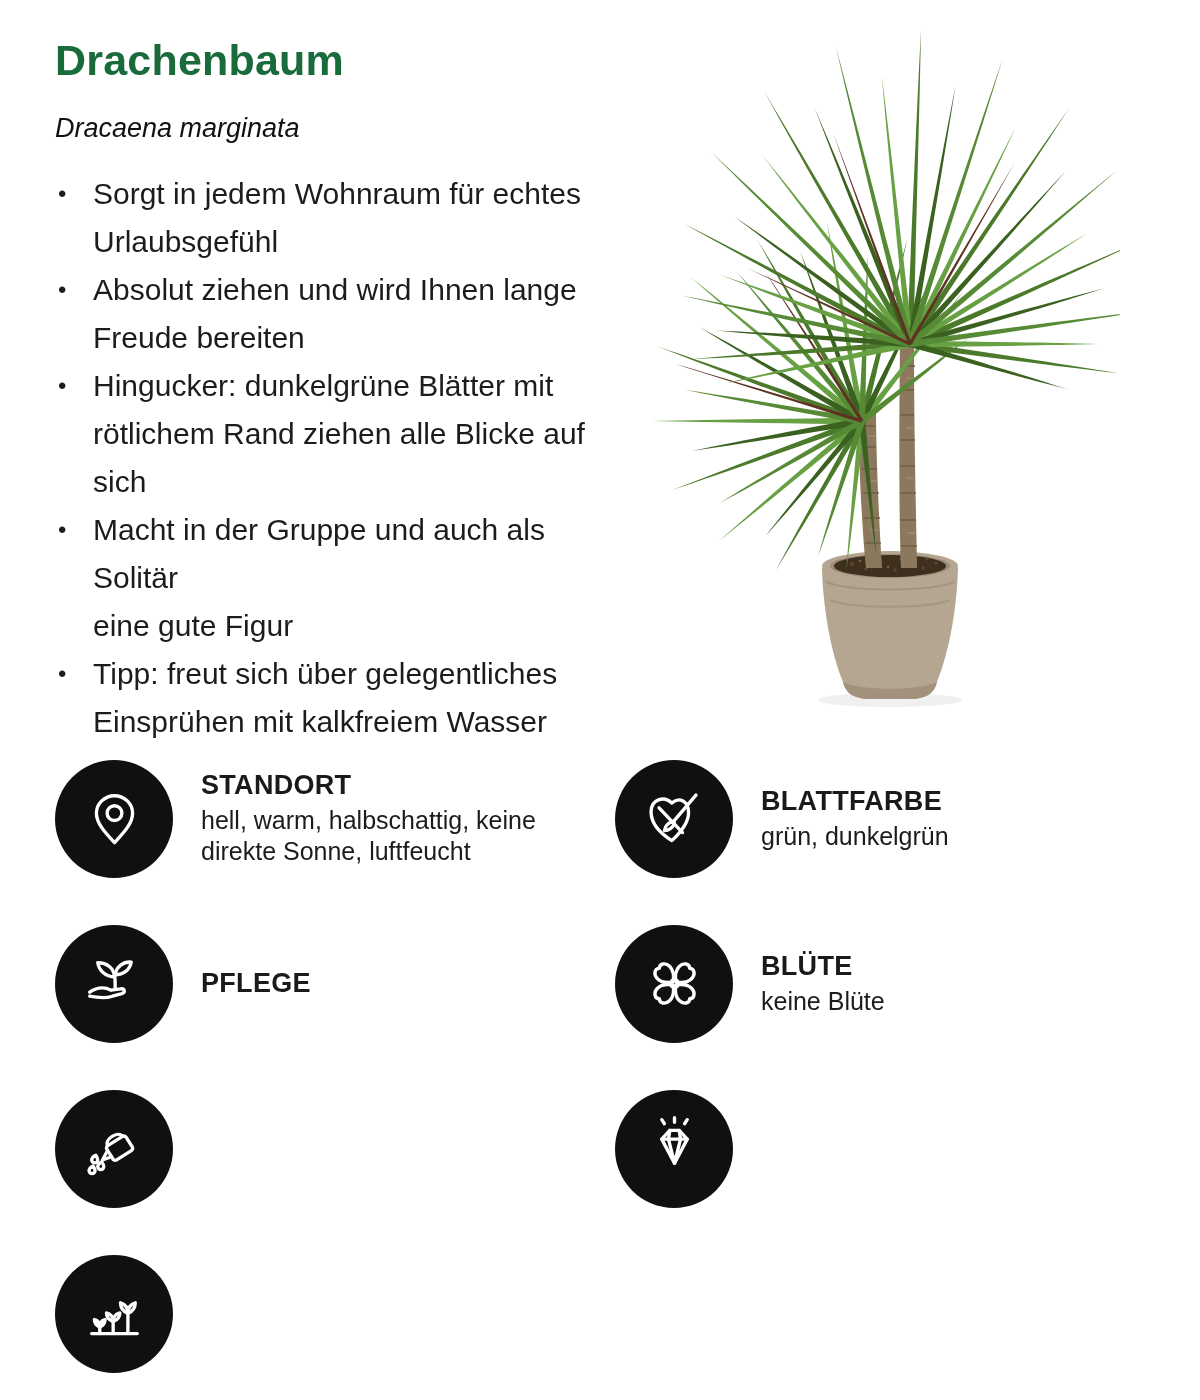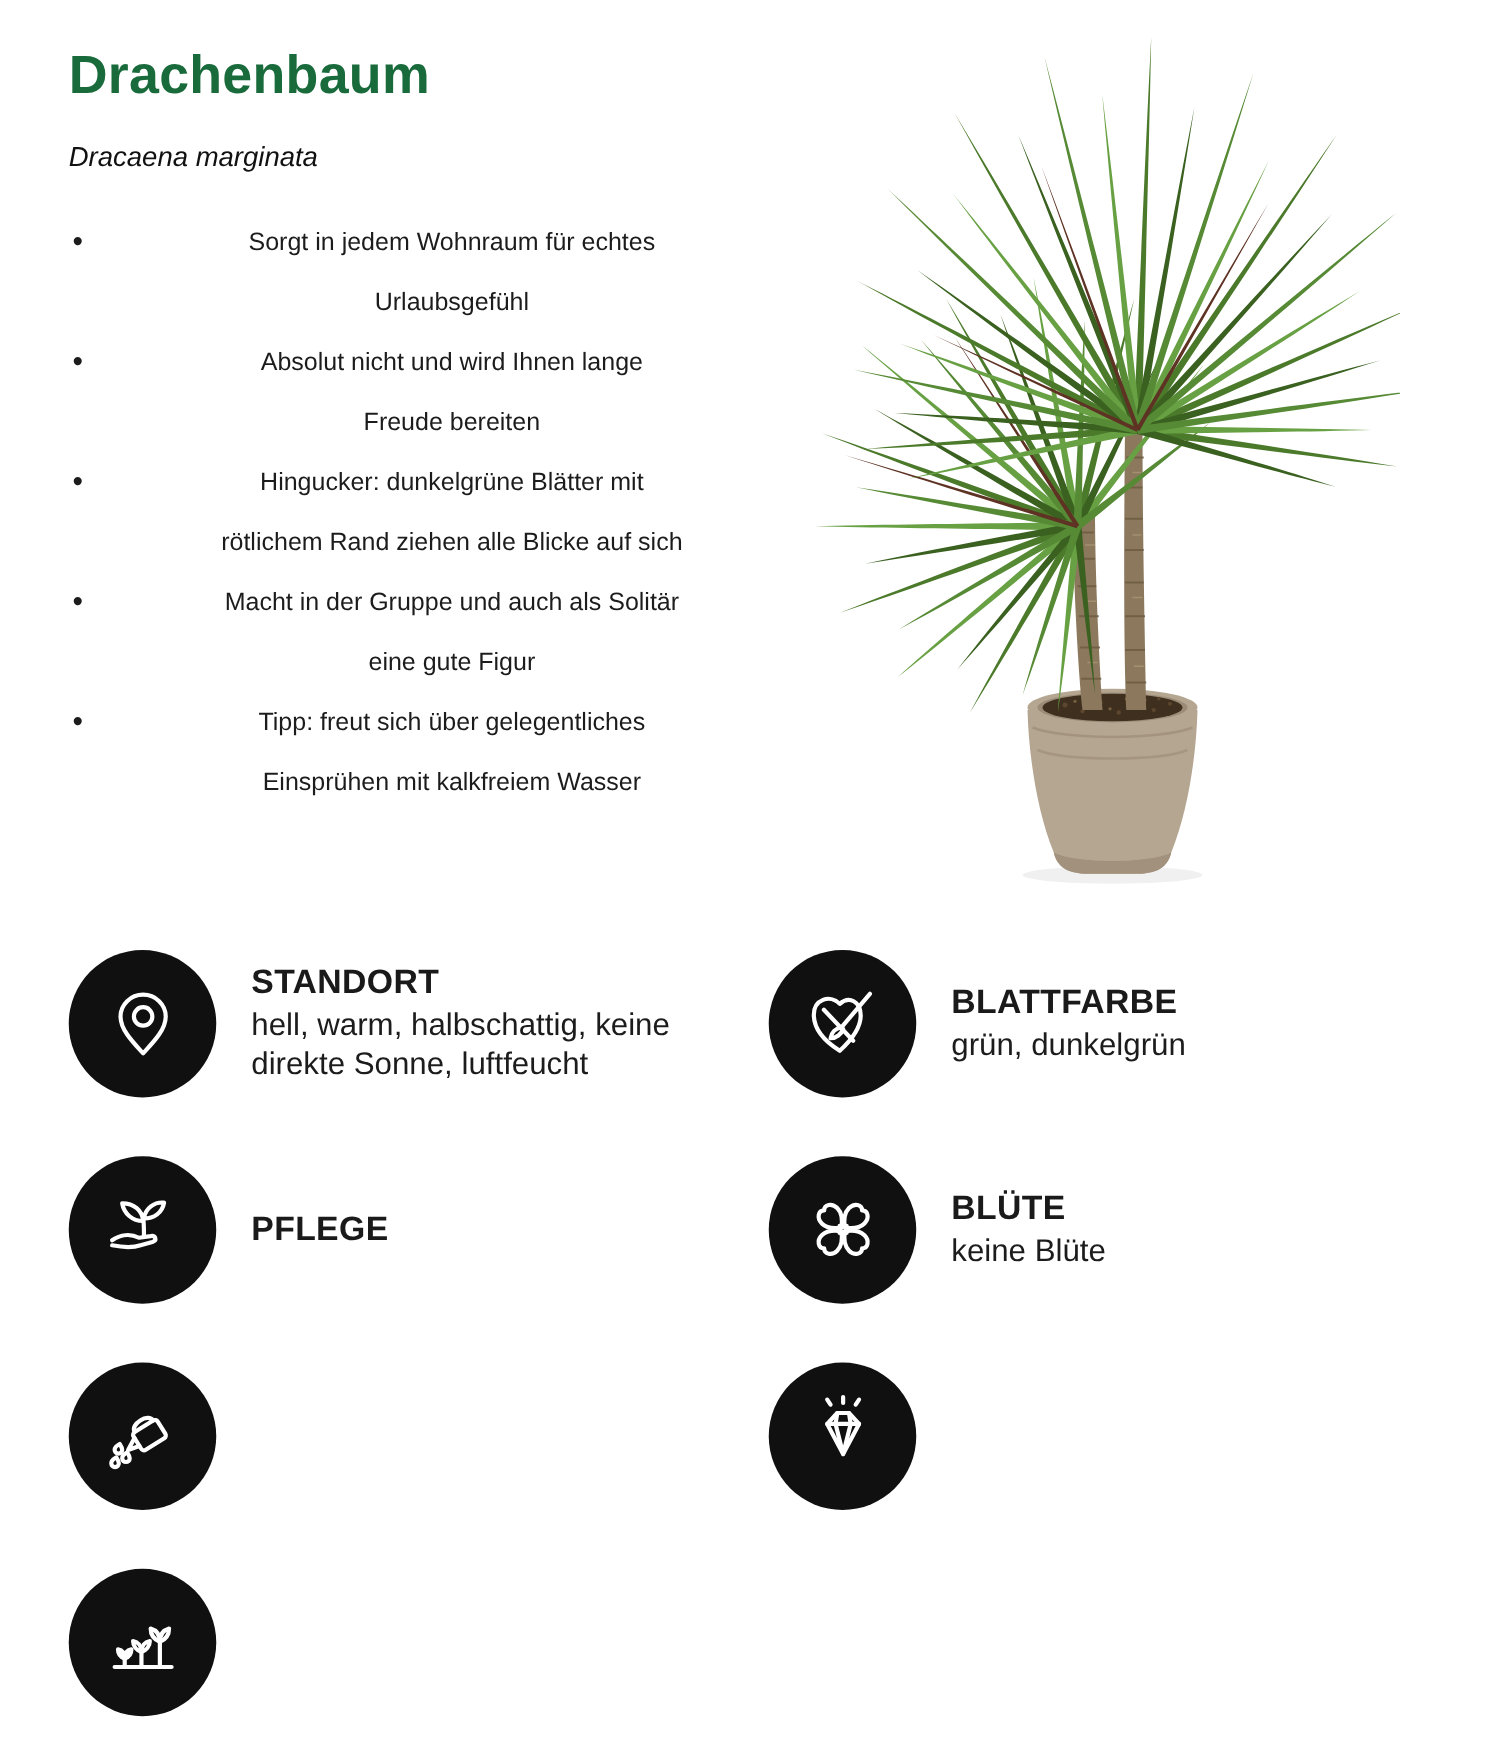--- a/index.html
+++ b/index.html
@@ -1,23 +1,23 @@
 <!DOCTYPE html>
 <html><head>
 <meta charset="utf-8">
 <style>
   html,body{margin:0;padding:0;background:#fff;}
   .canvas{position:relative;width:1200px;height:1400px;background:#fff;overflow:hidden;
           font-family:"Liberation Sans",sans-serif;color:#1a1a1a;}
   .header{position:absolute;left:55px;top:36px;}
   .title{font-size:43px;font-weight:700;color:#1a6b3c;margin:0;letter-spacing:.2px;}
-  .subtitle{font-size:22px;font-style:italic;margin-top:28px;color:#111;}
+  .subtitle{font-size:27px;font-style:italic;margin-top:28px;color:#111;}
   .bullets{position:absolute;left:55px;top:170px;width:575px;list-style:none;margin:0;padding:0;}
-  .bullets li{font-size:20px;line-height:48px;padding-left:38px;position:relative;
-              white-space:pre-line;color:#1c1c1c;text-align:center;}
+  .bullets li{font-size:30px;line-height:48px;padding-left:38px;position:relative;
+              white-space:pre-line;color:#1c1c1c;}
   .bullets li::before{content:"•";position:absolute;left:3px;top:0;font-size:24px;color:#1c1c1c;}
   .plant{position:absolute;left:640px;top:6px;width:480px;height:704px;}
   .features{position:absolute;left:55px;top:736px;display:grid;
             grid-template-rows:repeat(4,165px);grid-auto-flow:column;grid-auto-columns:560px;}
   .feature{display:flex;align-items:center;gap:28px;}
   .badge{width:118px;height:118px;border-radius:50%;background:#101010;flex:0 0 auto;
          display:flex;align-items:center;justify-content:center;}
   .badge svg{width:67px;height:67px;}
   .badge svg *{fill:none;stroke:#fff;stroke-width:5;stroke-linecap:round;stroke-linejoin:round;}
   .badge svg .solid{fill:#fff;stroke:none;}
@@ -31,21 +31,21 @@
 <div class="canvas">
 
   <div class="header">
     <h1 class="title">Drachenbaum</h1>
     <div class="subtitle">Dracaena marginata</div>
   </div>
 
   <ul class="bullets">
     <li>Sorgt in jedem Wohnraum für echtes
 Urlaubsgefühl</li>
-    <li>Absolut nicht und wird Ihnen lange
+    <li>Absolut ziehen und wird Ihnen lange
 Freude bereiten</li>
     <li>Hingucker: dunkelgrüne Blätter mit
 rötlichem Rand ziehen alle Blicke auf sich</li>
     <li>Macht in der Gruppe und auch als Solitär
 eine gute Figur</li>
     <li>Tipp: freut sich über gelegentliches
 Einsprühen mit kalkfreiem Wasser</li>
   </ul>
 
   <svg class="plant" viewBox="0 0 480 704" aria-hidden="true">

